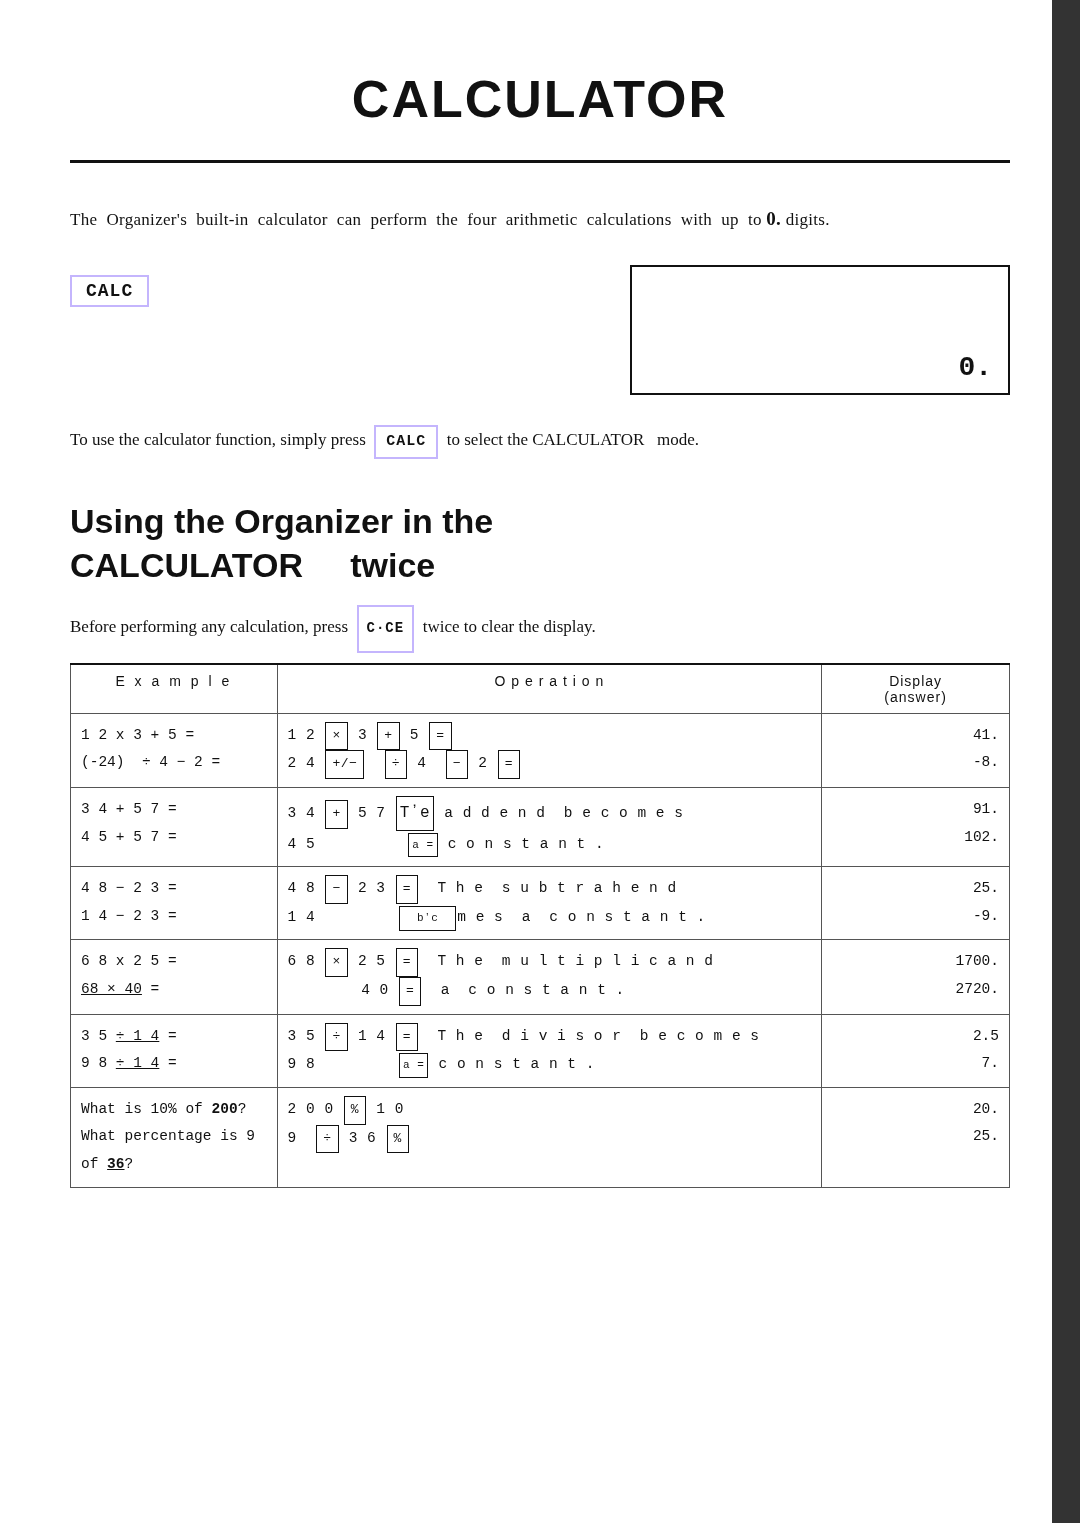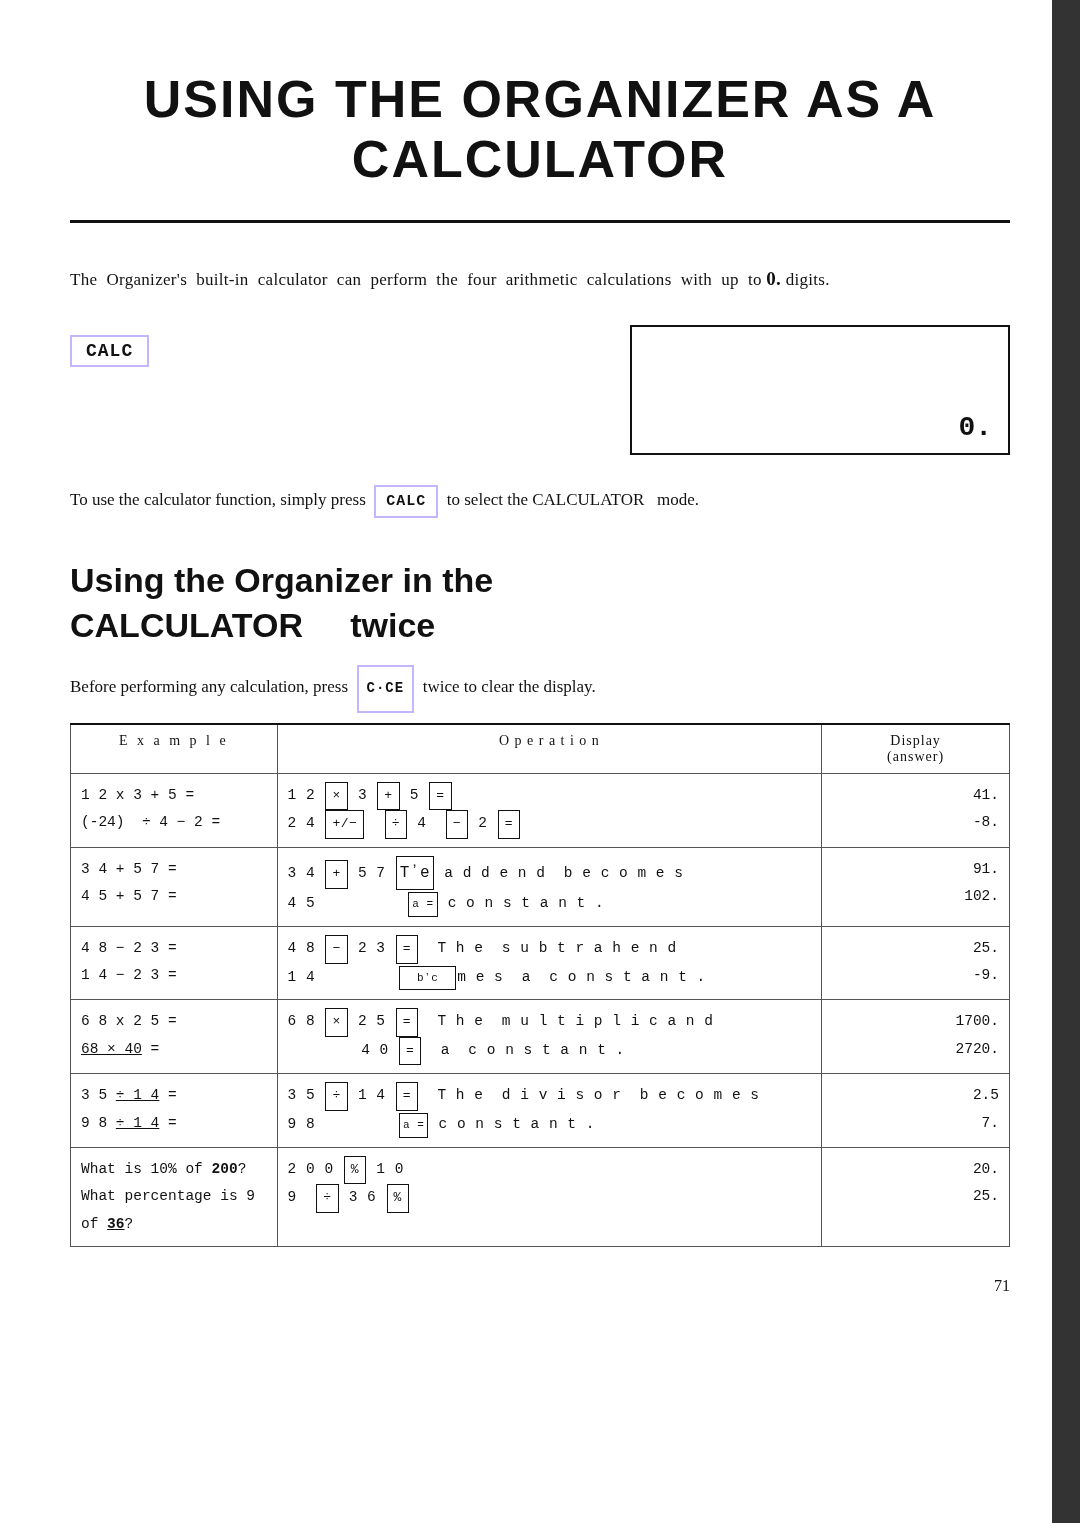--- a/index.html
+++ b/index.html
@@ -131,21 +131,21 @@
       margin-top: 10px;
       font-size: 15px;
     }
     .calc-table th, .calc-table td {
       border: 1px solid #555;
       padding: 8px 10px;
       vertical-align: top;
     }
     .calc-table th {
       font-weight: normal;
-      font-family: Liberation Serif, serif;
+      font-family: Liberation Sans, sans-serif;
       font-size: 14px;
       letter-spacing: 1px;
       background: #fff;
       border-top: 2px solid #111;
     }
     .calc-table th.display-header {
       white-space: nowrap;
     }
     .col-example { width: 22%; }
     .col-operation { width: 58%; }
@@ -215,21 +215,20 @@
     }
   </style>
 </head>
 <body>
 
 <div class="page-container">
 
   <div class="side-tab"></div>
 
   <div class="title-section">
-    <div class="title-main">USING THE ORGANIZER AS A</div>
     <div class="title-main">CALCULATOR</div>
   </div>
 
   <p class="intro-para">
     The&nbsp; Organizer's&nbsp; built-in&nbsp; calculator&nbsp; can&nbsp; perform&nbsp; the&nbsp; four&nbsp; arithmetic&nbsp; calculations&nbsp; with&nbsp; up&nbsp; to&nbsp;<span class="bold-num" style="font-weight:900;font-size:19px;">0.</span>&nbsp;digits.
   </p>
 
   <div class="calc-demo-row">
     <div class="calc-button-area">
       <span class="key-button">CALC</span>
@@ -342,17 +341,16 @@
         <td class="op-cell">
           2 0 0&nbsp;<span class="key-inline">%</span>&nbsp;1 0<br>
           9&nbsp;&nbsp;<span class="key-inline">÷</span>&nbsp;3 6&nbsp;<span class="key-inline">%</span>
         </td>
         <td class="display-answer">20.<br>25.</td>
       </tr>
 
     </tbody>
   </table>
 
-  <div class="page-number">71</div>
 
 </div>
 
 <div class="right-bar"></div>
 
 </body></html>

